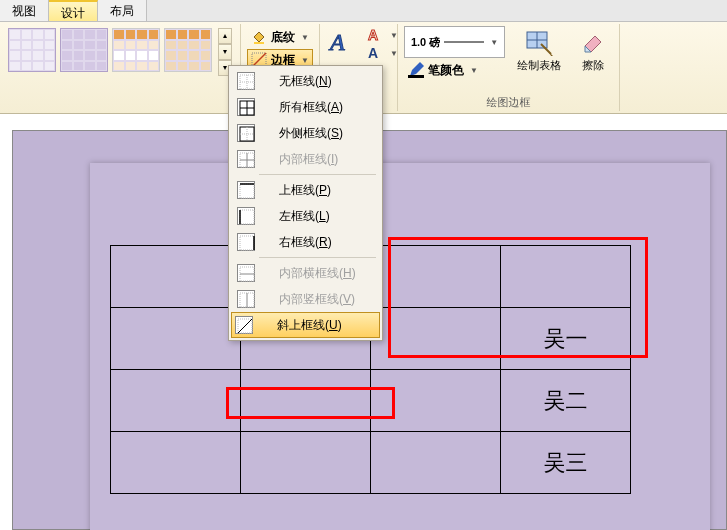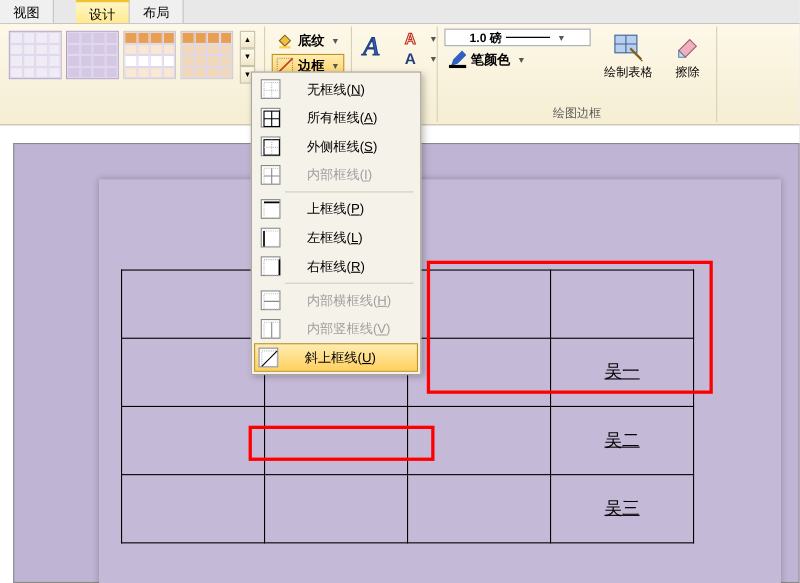--- a/index.html
+++ b/index.html
@@ -22,21 +22,20 @@
 }
 .tab {
   padding: 3px 12px;
   border-right: 1px solid #c0c0c0;
   background: #f0f0f0;
   cursor: pointer;
 }
 .tab.active {
   background: linear-gradient(#fff6c5, #ffea8f);
   border-top: 2px solid #f0c430;
-  margin-left: 20px;
 }
 
 
 .ribbon {
   height: 92px;
   background: linear-gradient(#fdf8e8, #f5eed4);
   border-bottom: 1px solid #c0b89a;
   display: flex;
   padding: 2px 0;
 }
@@ -122,25 +121,25 @@
   padding: 2px 6px;
   cursor: pointer;
   gap: 2px;
 }
 .big-rb .rb-icon { width: 28px; height: 28px; }
 .big-rb span { font-size: 11px; }
 
 .line-wt-box {
   border: 1px solid #aaa;
   background: #fff;
-  padding: 2px 22px;
+  padding: 2px 6px;
   display: flex;
   align-items: center;
   gap: 4px;
-  height: 16px;
+  height: 32px;
   font-size: 11px;
 }
 
 
 .doc-area {
   position: absolute;
   top: 130px;
   left: 12px;
   right: 0;
   bottom: 0;
@@ -160,23 +159,22 @@
   border-collapse: collapse;
   position: absolute;
   top: 82px;
   left: 20px;
 }
 .main-table td {
   border: 1.5px solid #000;
   width: 130px;
   height: 62px;
   text-align: center;
-  font-size: 16px;
+  font-size: 22px;
   font-family: "KaiTi","STKaiti",serif;
-  text-decoration: underline;
 }
 .main-table td.corner {
   position: relative;
 }
 
 
 .dropdown {
   position: absolute;
   top: 65px;
   left: 228px;

